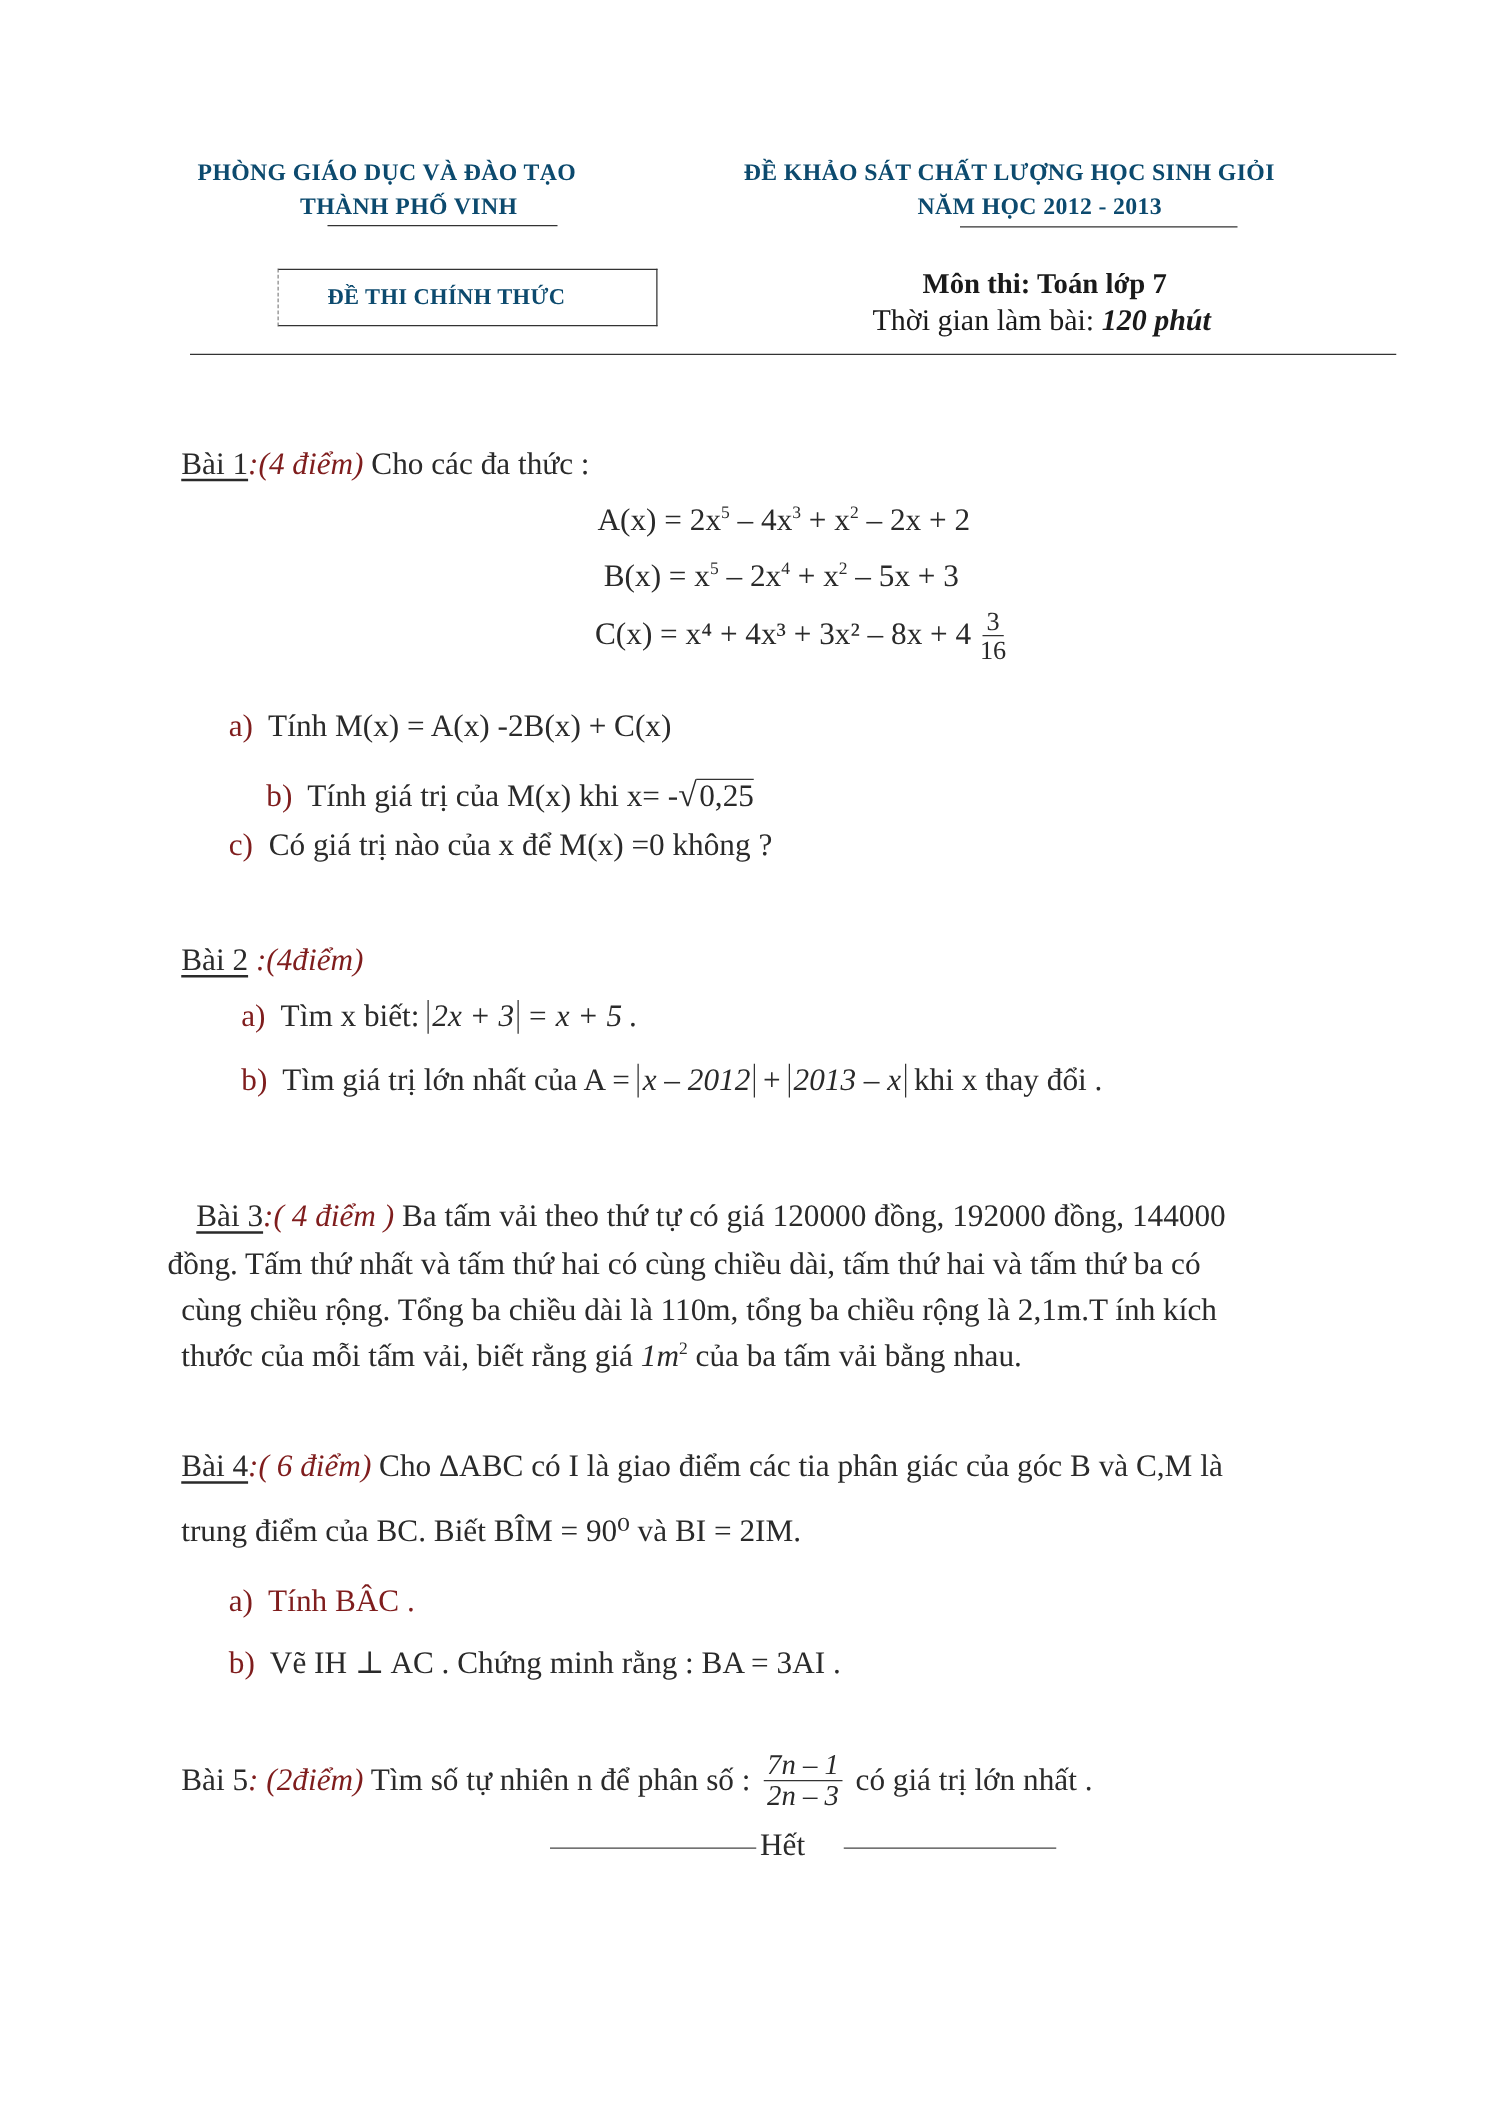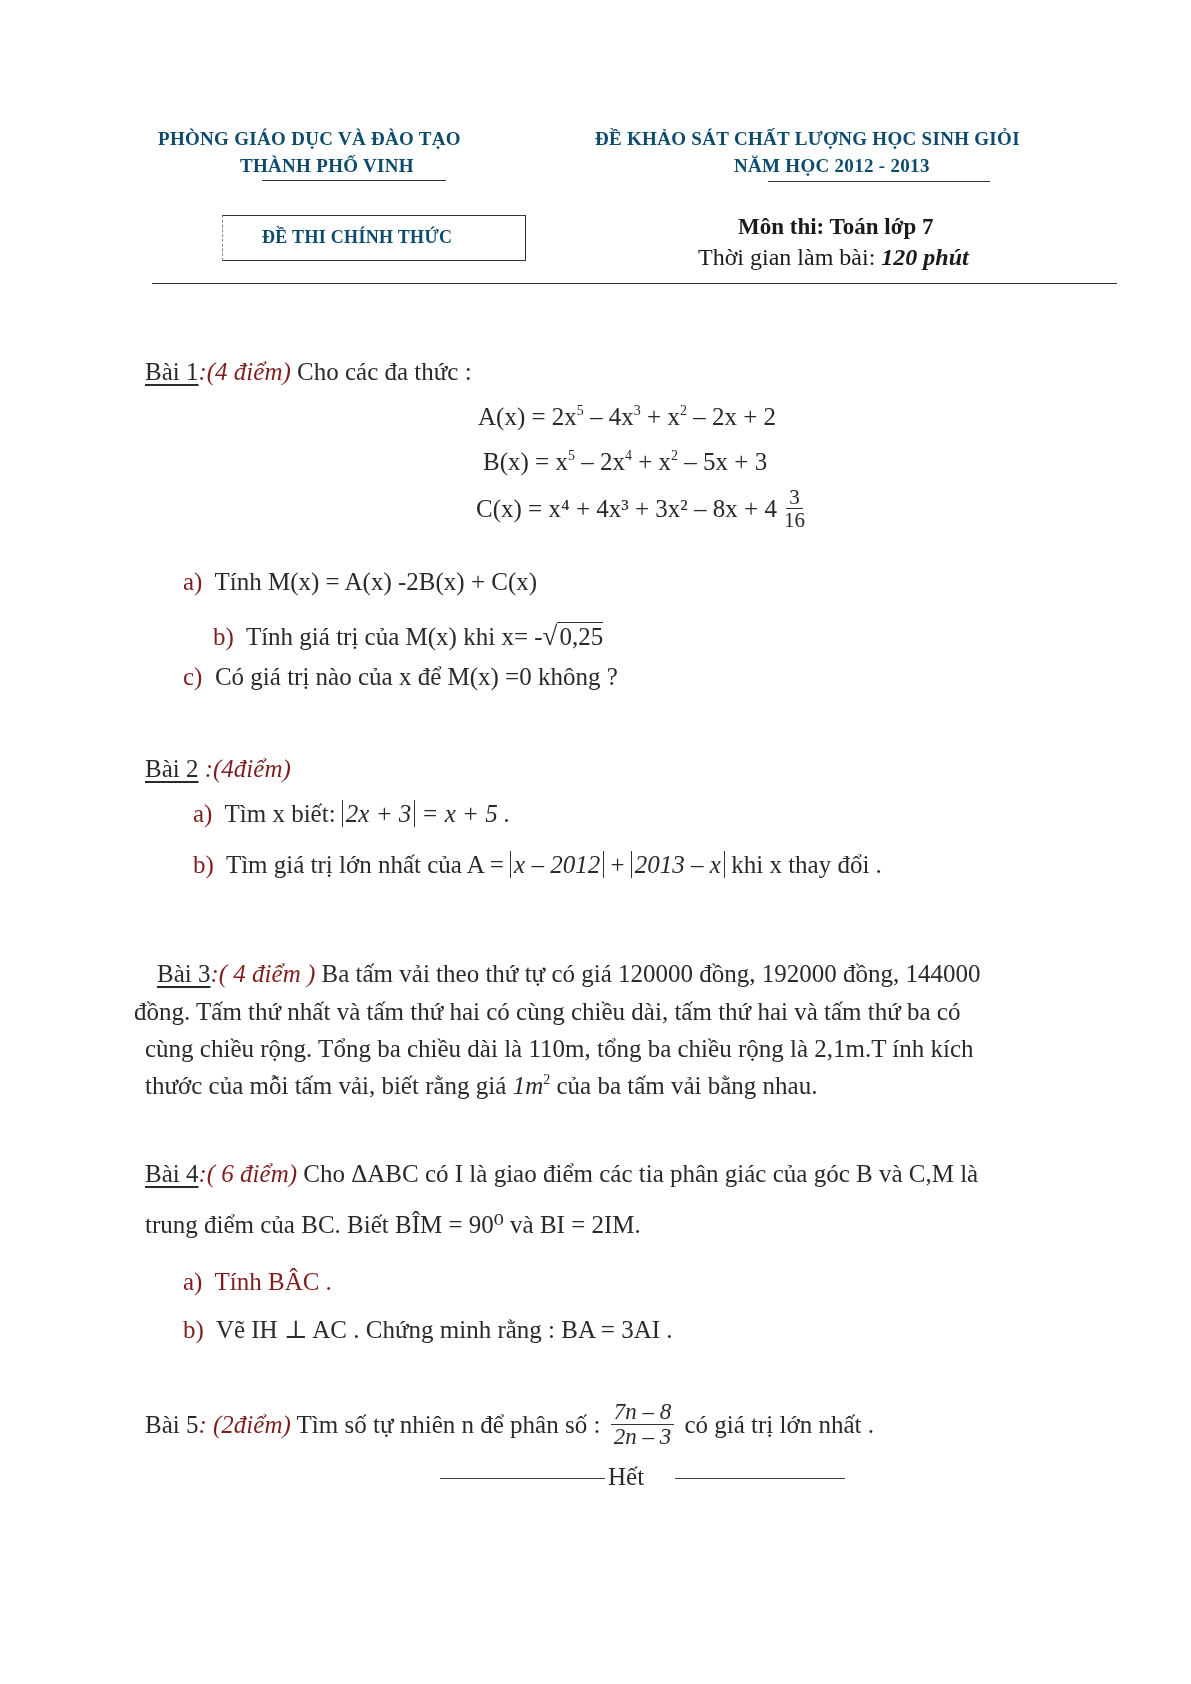--- a/index.html
+++ b/index.html
@@ -63,19 +63,19 @@
 <div class="abs txt" style="left:134px; top:998px;">đồng. Tấm thứ nhất và tấm thứ hai có cùng chiều dài, tấm thứ hai và tấm thứ ba có</div>
 <div class="abs txt" style="left:145px; top:1035px;">cùng chiều rộng. Tổng ba chiều dài là 110m, tổng ba chiều rộng là 2,1m.T ính kích</div>
 <div class="abs txt" style="left:145px; top:1072px;"><span>thước của mỗi tấm vải, biết rằng giá </span><span class="it">1m</span><sup>2</sup><span> của ba tấm vải bằng nhau.</span></div>
 
 <div class="abs txt" style="left:145px; top:1160px;"><span class="u">Bài 4</span><span class="it soft">:( 6 điểm)</span><span> Cho ΔABC có I là giao điểm các tia phân giác của góc B và C,M là</span></div>
 <div class="abs txt" style="left:145px; top:1210px;">trung điểm của BC. Biết BÎM = 90⁰ và BI = 2IM.</div>
 <div class="abs txt soft" style="left:183px; top:1268px;"><span>a)</span>&nbsp; <span>Tính BÂC .</span></div>
 <div class="abs txt" style="left:183px; top:1315px;"><span class="soft">b)</span>&nbsp; <span>Vẽ IH ⊥ AC . Chứng minh rằng : BA = 3AI .</span></div>
 
 <div class="abs txt" style="left:145px; top:1400px;"><span style="vertical-align:middle;">Bài 5</span><span class="it soft" style="vertical-align:middle;">: (2điểm)</span><span style="vertical-align:middle;"> Tìm số tự nhiên n để phân số : </span><span class="frac it" style="font-size:23px;">
-      <span class="num">7n – 8</span>
+      <span class="num">7n – 1</span>
       <span class="den">2n – 3</span>
     </span><span style="vertical-align:middle;"> có giá trị lớn nhất .</span></div>
 
 <div class="dash" style="left:440px; top:1478px; width:165px;"></div>
 <div class="abs txt" style="left:608px; top:1463px;">Hết</div>
 <div class="dash" style="left:675px; top:1478px; width:170px;"></div>
 
 </body></html>

